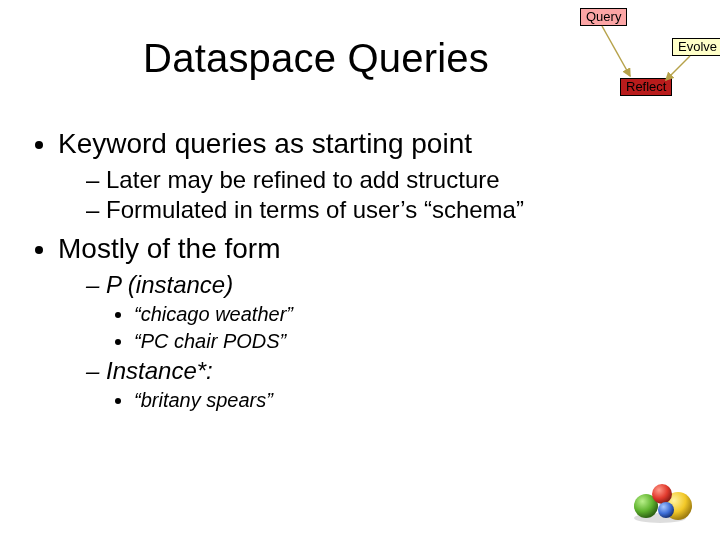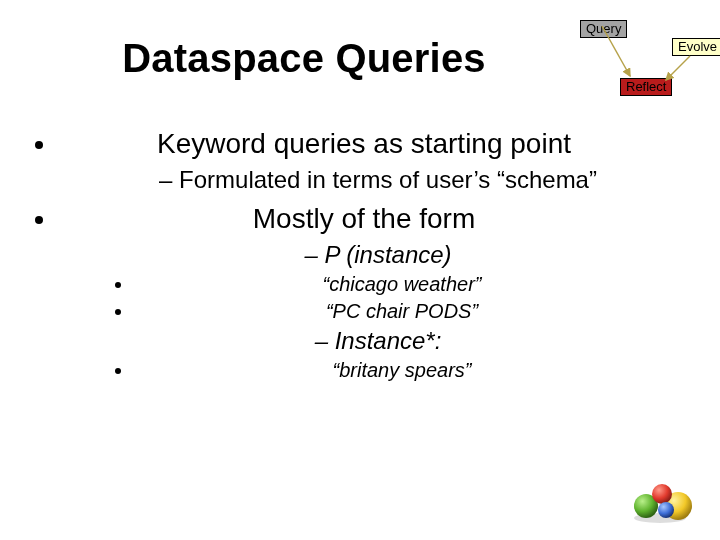--- a/index.html
+++ b/index.html
@@ -15,45 +15,44 @@
   }
   .slide {
     position: relative;
     width: 720px;
     height: 540px;
     box-sizing: border-box;
   }
   .title {
     position: absolute;
     top: 36px;
-    left: 4px;
+    left: 16px;
     width: 600px;
     text-align: center;
     font-size: 40px;
-    font-weight: 700;
+    font-weight: 400;
     letter-spacing: 0.2px;
   }
   .body {
     position: absolute;
     top: 120px;
     left: 30px;
     width: 640px;
     font-size: 26px;
     line-height: 1.25;
   }
   ul.b1 {
     list-style: disc;
     margin: 0;
     padding-left: 28px;
   }
   ul.b1 > li {
     font-size: 28px;
     margin-top: 6px;
     margin-bottom: 2px;
-    text-align: center;
   }
   ul.b2 {
     list-style: none;
     margin: 4px 0 0 0;
     padding-left: 28px;
   }
   ul.b2 > li {
     font-size: 24px;
     margin: 0;
   }
@@ -77,23 +76,23 @@
   
   .tag {
     position: absolute;
     font-size: 13px;
     border: 1px solid #000;
     padding: 1px 5px 1px 5px;
     line-height: 1.1;
     box-sizing: border-box;
   }
   .tag-query {
-    top: 20px;
+    top: 8px;
     left: 580px;
-    background: #a3a3a3;
+    background: #fca5a5;
   }
   .tag-evolve {
     top: 38px;
     left: 672px;
     background: #ffffc8;
   }
   .tag-reflect {
     top: 78px;
     left: 620px;
     background: #b91c1c;
@@ -136,20 +135,21 @@
     <line x1="602" y1="26" x2="630" y2="76" stroke="#b6a24a" stroke-width="1.5" marker-end="url(#ah)"></line>
 
     <line x1="690" y1="56" x2="666" y2="80" stroke="#b6a24a" stroke-width="1.5" marker-end="url(#ah)"></line>
   </svg>
 
   <div class="body">
     <ul class="b1">
       <li>
         <span>Keyword queries as starting point</span>
         <ul class="b2">
+          <li>Later may be refined to add structure</li>
           <li>Formulated in terms of user’s “schema”</li>
         </ul>
       </li>
       <li>
         <span>Mostly of the form</span>
         <ul class="b2">
           <li class="ital">
             <span>P (instance)</span>
             <ul class="b3">
               <li>“chicago weather”</li>

